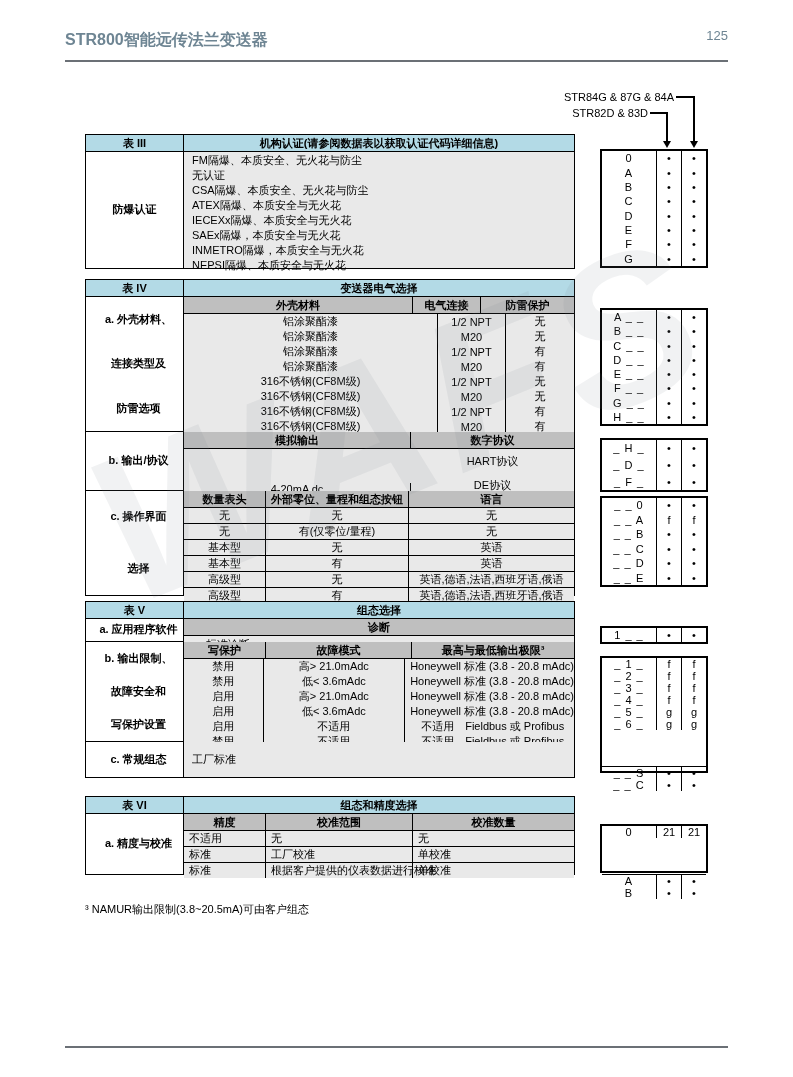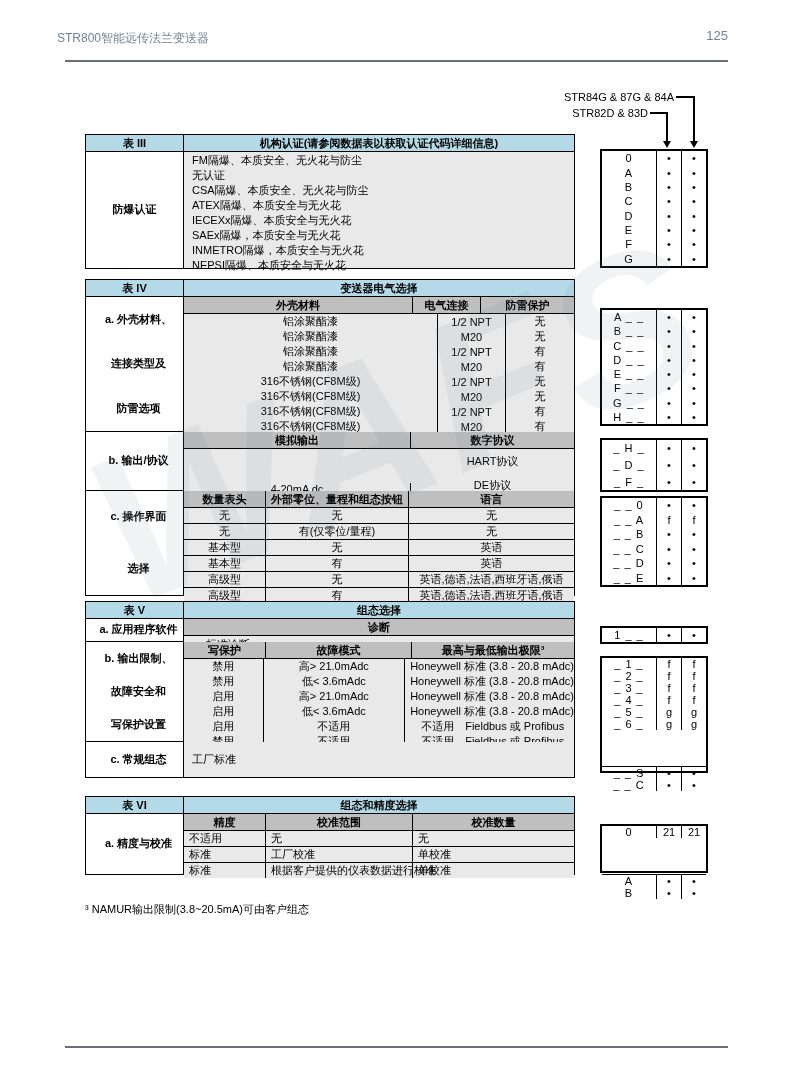--- a/index.html
+++ b/index.html
@@ -1,19 +1,19 @@
 <!DOCTYPE html>
 <html style="--blue: #b3dae6; --subgray: #bfbfbf; --rowgray: #e9e9e9; --titlecol: #6e8593;"><head>
 <meta charset="utf-8">
 <style>
   html,body{margin:0;padding:0;background:#fff;}
   .page{position:relative;width:793px;height:1077px;background:#fff;overflow:hidden;
         font-family:"Liberation Sans","DejaVu Sans",sans-serif;font-size:11px;color:#000;}
   
-  .doc-title{position:absolute;left:57px;top:30px;font-size:12px;color:var(--titlecol);}
+  .doc-title{position:absolute;left:65px;top:30px;font-size:16px;color:var(--titlecol);font-weight:bold;}
   .page-num{position:absolute;right:65px;top:28px;font-size:13px;color:var(--titlecol);}
   .rule{position:absolute;left:65px;width:663px;height:2px;background:#6b7076;}
   
   .annlabel{position:absolute;font-size:11px;color:#000;white-space:nowrap;}
   .hline{position:absolute;height:2px;background:#000;}
   .vline{position:absolute;width:2px;background:#000;}
   .ahead{position:absolute;width:0;height:0;border-left:4px solid transparent;
          border-right:4px solid transparent;border-top:7px solid #000;}
   
   .tbl{position:absolute;left:85px;width:490px;border:1.5px solid #000;background:#fff;box-sizing:border-box;}

